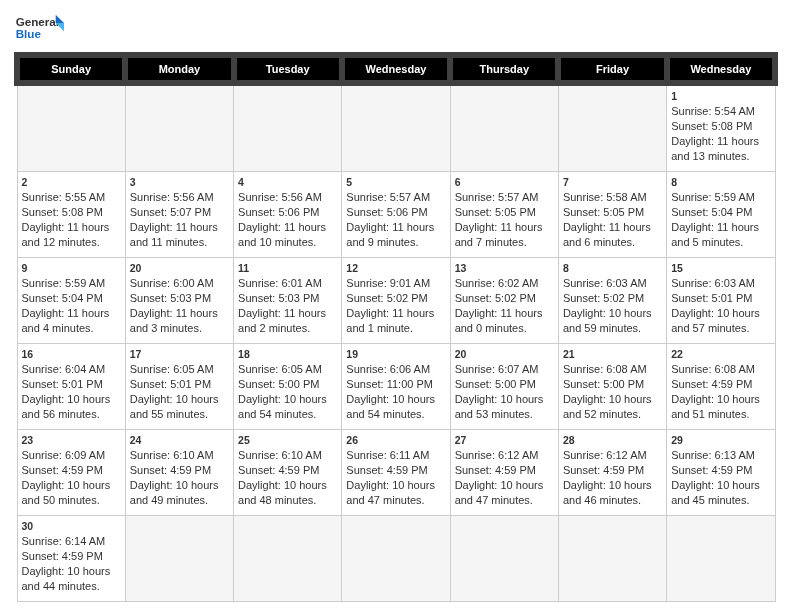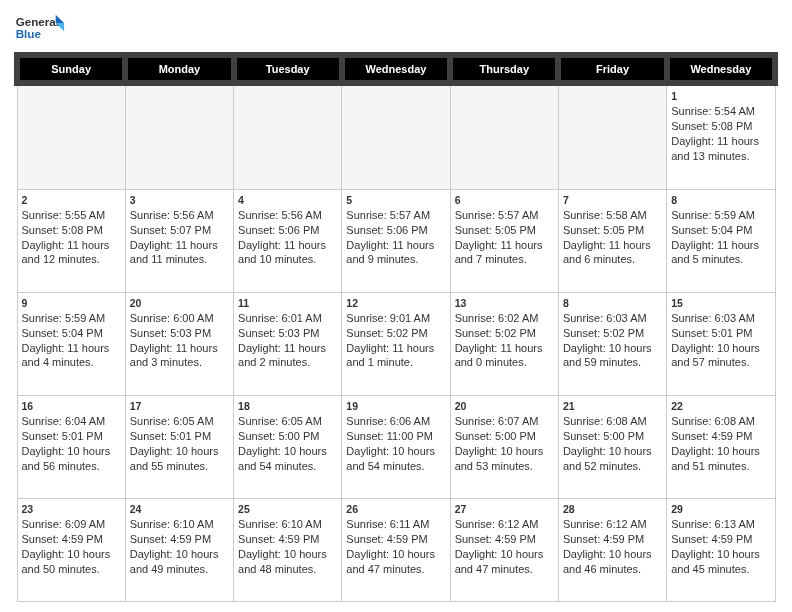--- a/index.html
+++ b/index.html
@@ -301,15 +301,29 @@
 Sunset: 4:59 PM
 Daylight: 10 hours and 46 minutes.</div>
           </td>
           <td>
             <span class="day-num">29</span>
             <div class="day-info">Sunrise: 6:13 AM
 Sunset: 4:59 PM
 Daylight: 10 hours and 45 minutes.</div>
           </td>
         </tr>
+        <tr class="last-row">
+          <td>
+            <span class="day-num">30</span>
+            <div class="day-info">Sunrise: 6:14 AM
+Sunset: 4:59 PM
+Daylight: 10 hours and 44 minutes.</div>
+          </td>
+          <td class="empty"></td>
+          <td class="empty"></td>
+          <td class="empty"></td>
+          <td class="empty"></td>
+          <td class="empty"></td>
+          <td class="empty"></td>
+        </tr>
       </tbody>
   </table>
 </div>
 
 </body></html>

